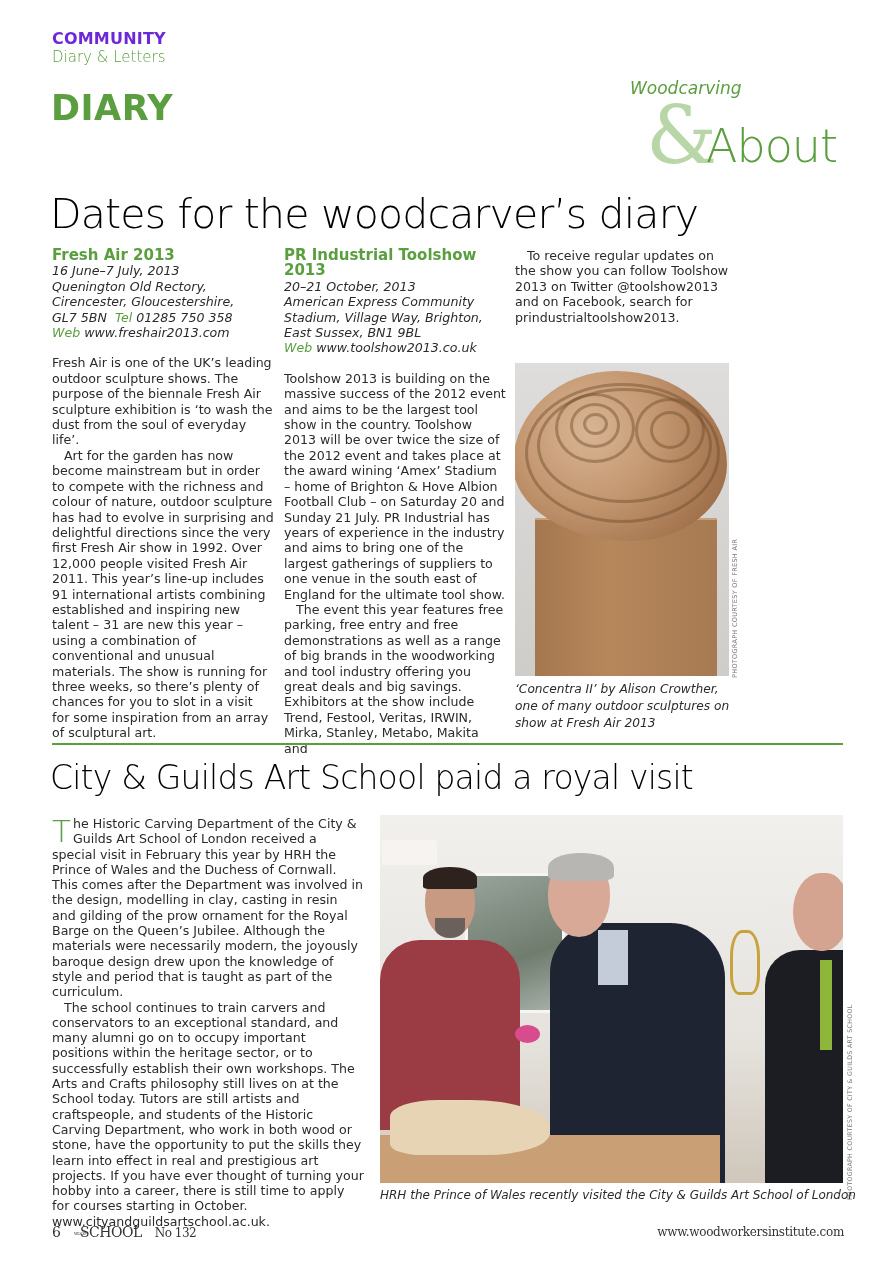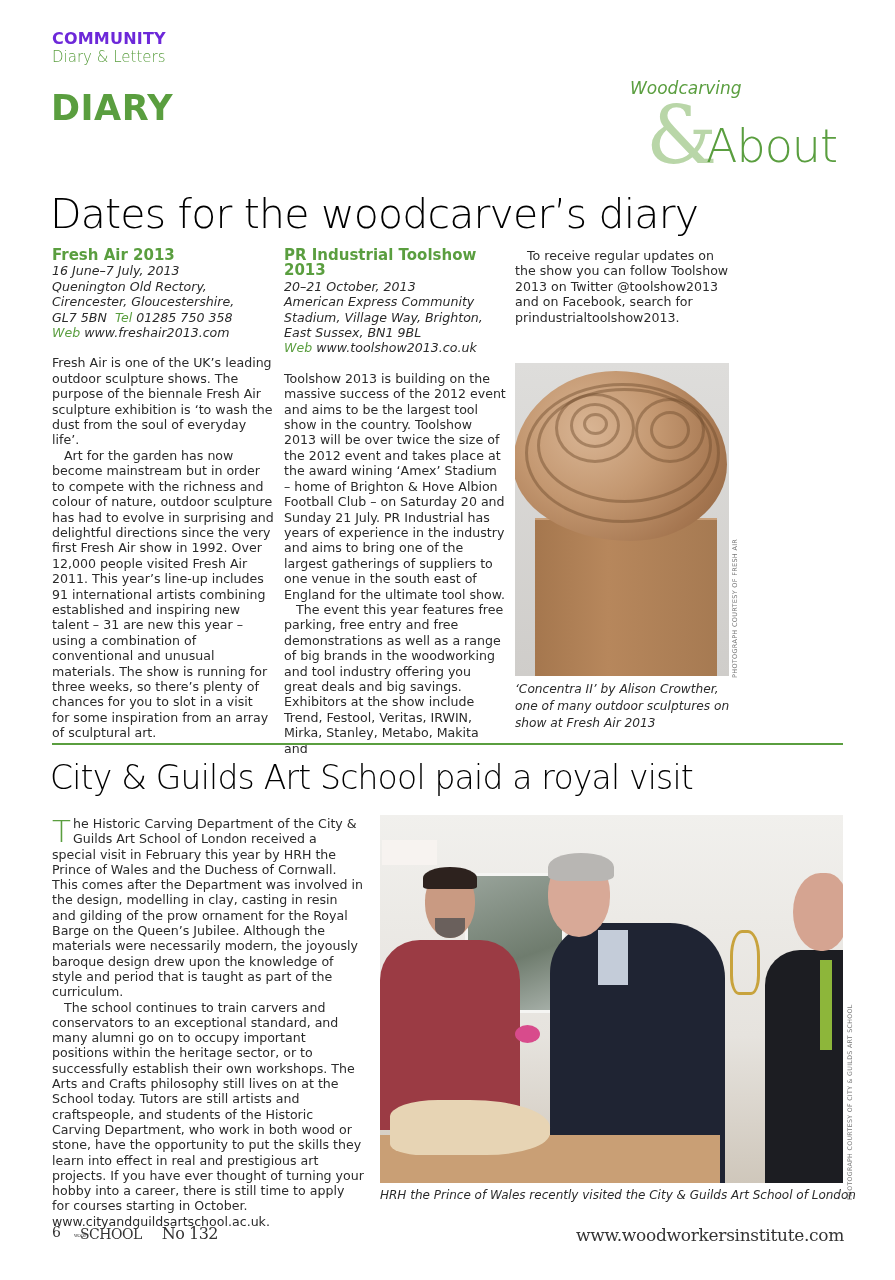--- a/index.html
+++ b/index.html
@@ -75,22 +75,22 @@
     .photo .flower { position: absolute; left: 135px; top: 210px; width: 25px; height: 18px; background: #d84b8c; border-radius: 50%; }
 
     .credit2 { left: 846px; top: 1200px; font-size: 6.3px; }
     .caption2 { position: absolute; left: 380px; top: 1188px; font-style: italic; font-size: 12px; color: #2b2b2b; white-space: nowrap; }
 
     
     .footer { position: absolute; left: 52px; top: 1224px; width: 792px; height: 18px; font-family: "DejaVu Serif", serif; color: #333; }
     .footer .pg { position: absolute; left: 0; top: 0; font-size: 14px; }
     .footer .mag { position: absolute; left: 22px; top: 0; font-size: 14px; letter-spacing: -0.5px; }
     .footer .mag .tiny { font-size: 4px; display: inline-block; width: 6px; vertical-align: middle; }
-    .footer .issue { font-size: 16px; margin-left: 20px; }
-    .footer .url { position: absolute; right: 0; top: 1px; font-size: 17px; letter-spacing: -0.3px; }
+    .footer .issue { font-size: 12px; margin-left: 13px; }
+    .footer .url { position: absolute; right: 0; top: 1px; font-size: 12px; letter-spacing: -0.3px; }
   </style>
 </head>
 <body>
 
 <div class="section-label">
   <div class="sec">COMMUNITY</div>
   <div class="sub">Diary &amp; Letters</div>
 </div>
 <div class="diary-title">DIARY</div>
 

